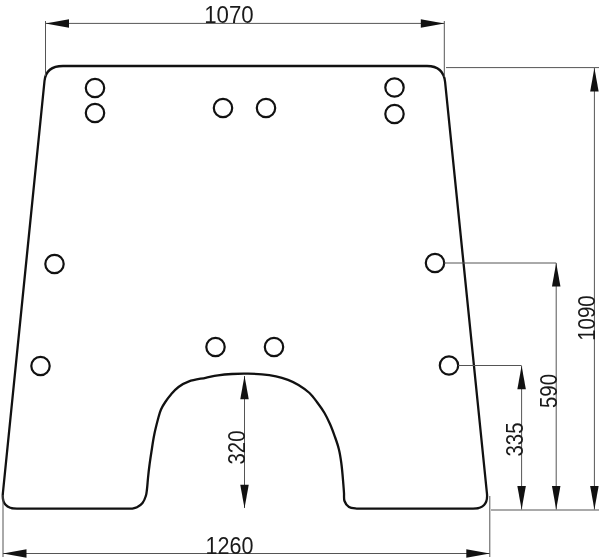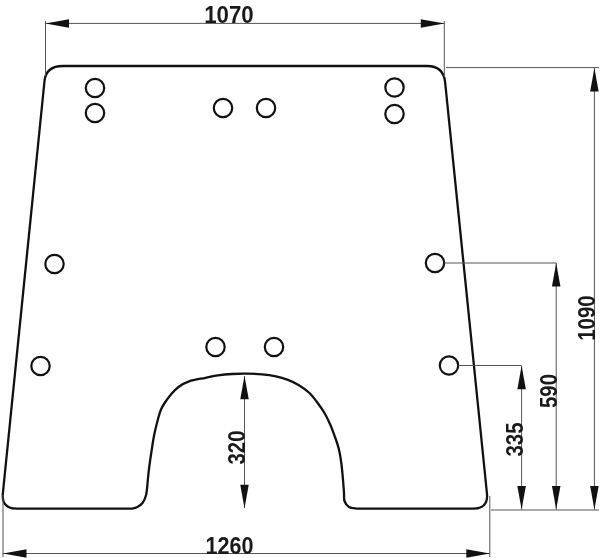--- a/index.html
+++ b/index.html
@@ -1,16 +1,16 @@
 <!DOCTYPE html>
 <html><head>
 <meta charset="utf-8">
 <style>
   html,body{margin:0;padding:0;background:#ffffff;}
-  #wrap{width:600px;height:558px;position:relative;background:#ffffff;overflow:hidden;font-weight:bold;}
+  #wrap{width:600px;height:558px;position:relative;background:#ffffff;overflow:hidden;}
   svg{display:block;}
   text{font-family:"Liberation Sans", sans-serif;fill:#1a1a1a;}
 </style>
 </head>
 <body>
 
 <div id="wrap">
 <svg width="600" height="558" viewBox="0 0 600 558">
 
   <rect x="0" y="0" width="600" height="558" fill="#ffffff"></rect>

